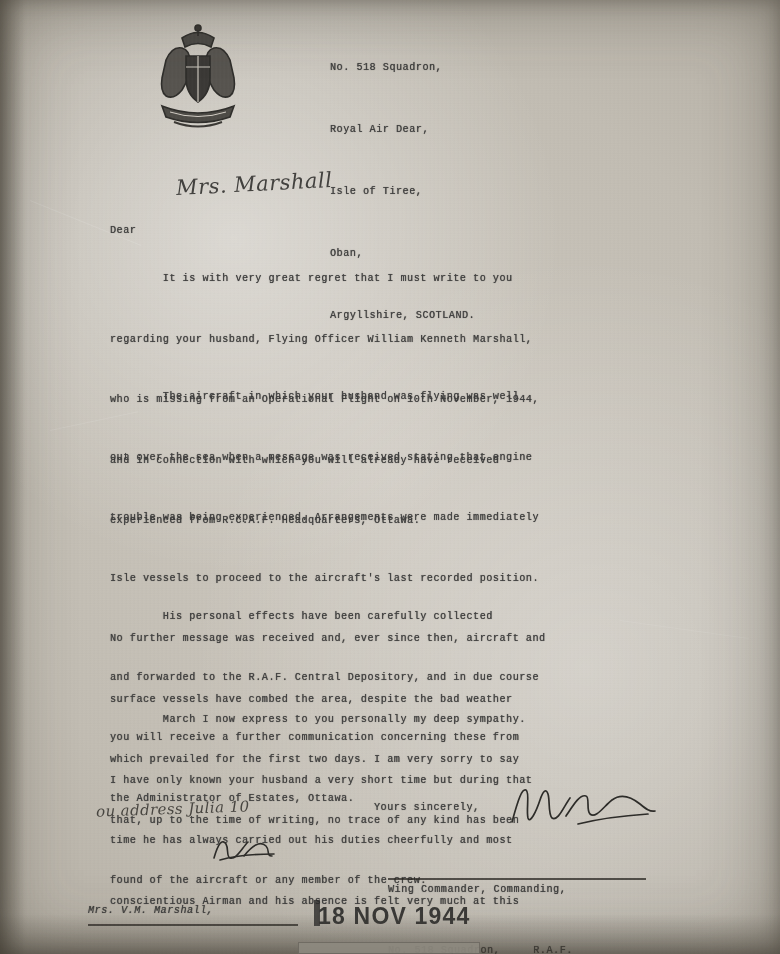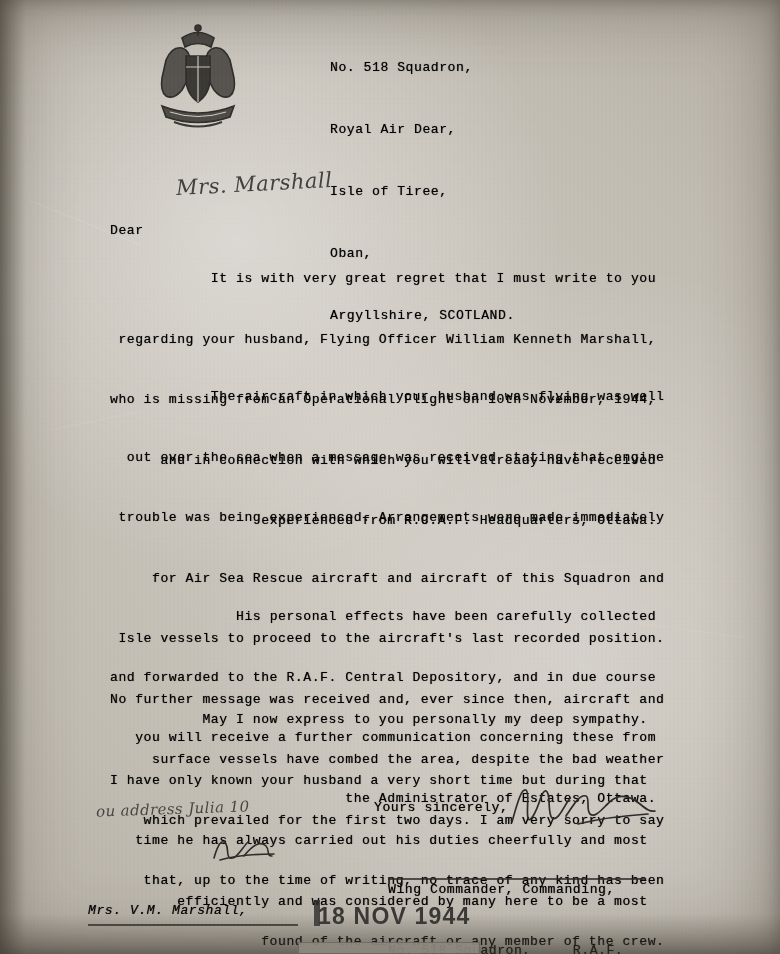--- a/index.html
+++ b/index.html
@@ -54,22 +54,22 @@
   .scratch {
     position: absolute;
     background: rgba(255,255,255,0.35);
     transform-origin: left center;
     pointer-events: none;
   }
 
   
   .tw {
     position: absolute;
-    color: #000000;
-    font-size: 13px;
+    color: #404040;
+    font-size: 10px;
     line-height: 20px;
     letter-spacing: 0.6px;
     white-space: pre;
     text-shadow: 0 0 1px rgba(40,38,34,0.55), 0.4px 0.3px 0.6px rgba(30,28,25,0.35);
   }
 
   
   .crest {
     position: absolute;
     left: 148px;
@@ -92,21 +92,21 @@
     top: 172px;
     font-family: "DejaVu Serif", serif;
     font-style: italic;
     font-size: 21px;
     color: #2e2d2b;
     transform: rotate(-3deg);
     letter-spacing: 0.5px;
     opacity: .88;
   }
 
-  .para { left: 110px; text-align: right; }
+  .para { left: 110px; }
   .para div { height: 20.5px; }
 
   #p1 { top: 229px; }
   #p2 { top: 347px; }
   #p3 { top: 567px; }
   #p4 { top: 670px; }
 
   .closing { left: 330px; top: 798px; margin-left: 44px; }
   .sign-block { left: 388px; top: 840px; }
   .sign-block div { height: 20.5px; }
@@ -227,41 +227,39 @@
     <div>regarding your husband, Flying Officer William Kenneth Marshall,</div>
     <div>who is missing from an Operational Flight on 10th November, 1944,</div>
     <div>and in connection with which you will already have received</div>
     <div>experienced from R.C.A.F. Headquarters, Ottawa.</div>
   </div>
 
   <div class="tw para" id="p2">
     <div>        The aircraft in which your husband was flying was well</div>
     <div>out over the sea when a message was received stating that engine</div>
     <div>trouble was being experienced. Arrangements were made immediately</div>
-    <div>for Air Sea Rescue aircraft and aircraft of this Squadron and</div>
     <div>Isle vessels to proceed to the aircraft's last recorded position.</div>
     <div>No further message was received and, ever since then, aircraft and</div>
     <div>surface vessels have combed the area, despite the bad weather</div>
     <div>which prevailed for the first two days. I am very sorry to say</div>
     <div>that, up to the time of writing, no trace of any kind has been</div>
     <div>found of the aircraft or any member of the crew.</div>
   </div>
 
   <div class="tw para" id="p3">
     <div>        His personal effects have been carefully collected</div>
     <div>and forwarded to the R.A.F. Central Depository, and in due course</div>
     <div>you will receive a further communication concerning these from</div>
     <div>the Administrator of Estates, Ottawa.</div>
   </div>
 
   <div class="tw para" id="p4">
-    <div>        May I now express to you personally my deep sympathy.</div>
+    <div>        March I now express to you personally my deep sympathy.</div>
     <div>I have only known your husband a very short time but during that</div>
     <div>time he has always carried out his duties cheerfully and most</div>
-    <div>efficiently and was considered by many here to be a most</div>
     <div>conscientious Airman and his absence is felt very much at this</div>
     
   </div>
 
   <div class="tw closing">Yours sincerely,</div>
 
   <div class="signature">
     <svg width="150" height="48" viewBox="0 0 150 48">
       <g fill="none" stroke="#2c2b28" stroke-width="1.7" stroke-linecap="round">
         <path d="M4 40 C10 18, 14 6, 18 8 C22 10, 18 28, 20 36 C22 42, 28 30, 32 18 C35 9, 38 6, 40 12 C42 18, 40 32, 44 36 C50 40, 56 24, 62 16"></path>

